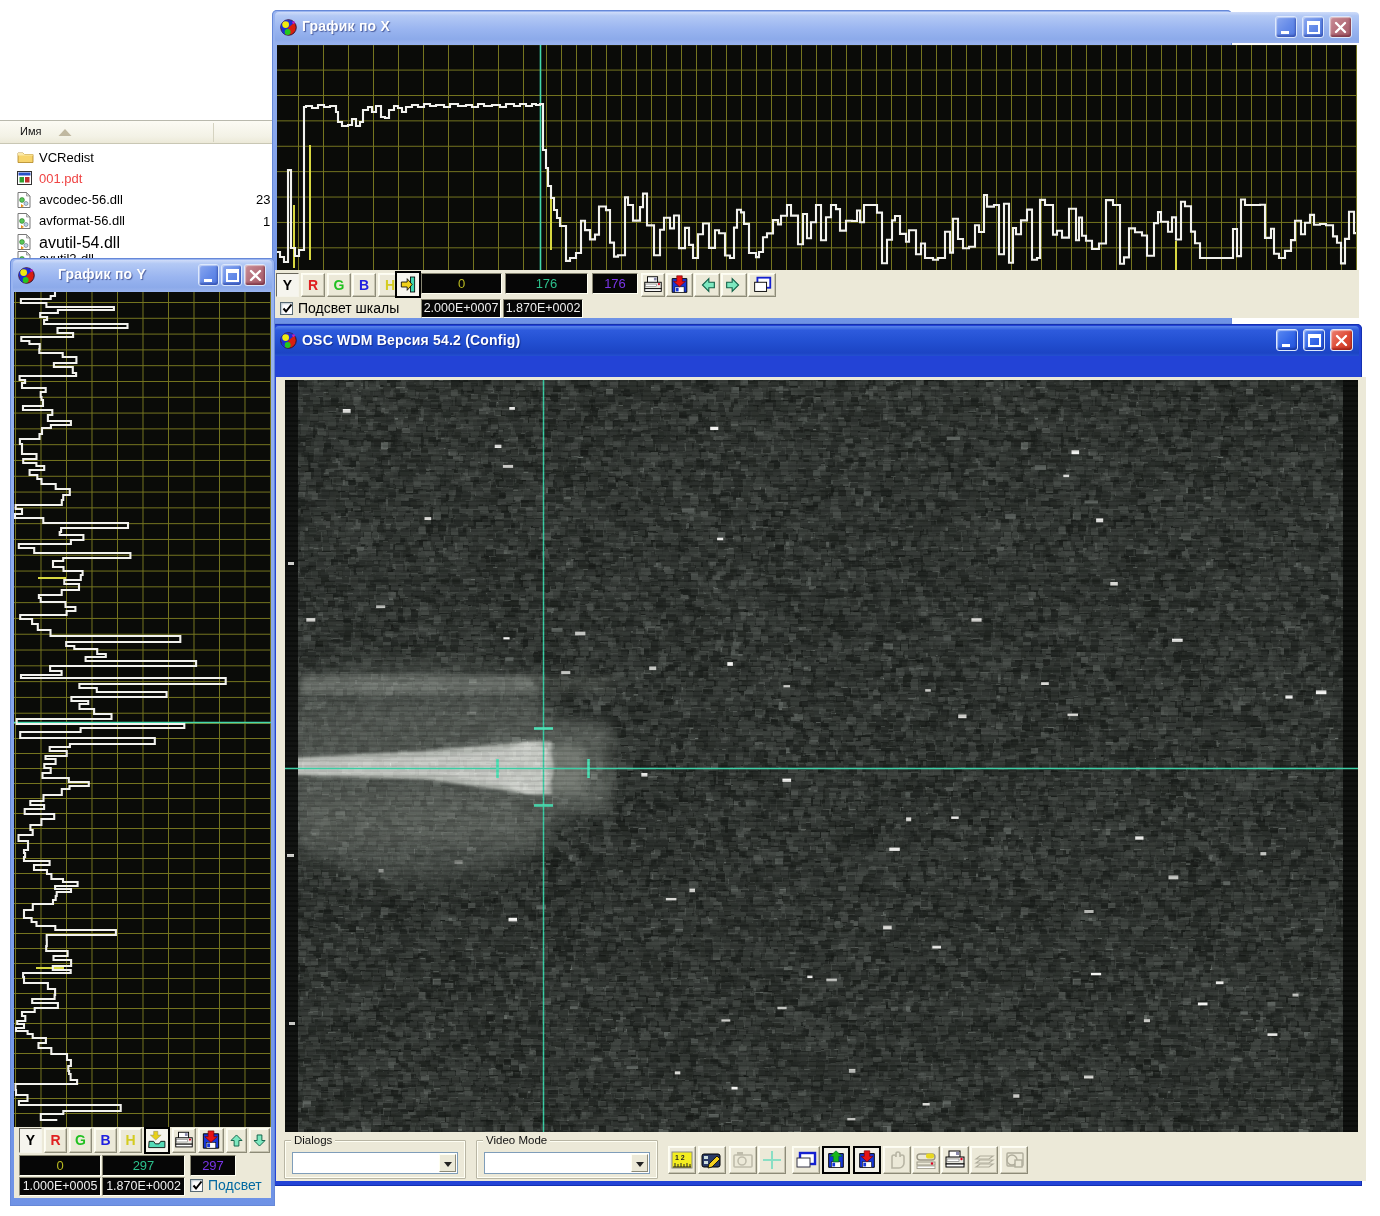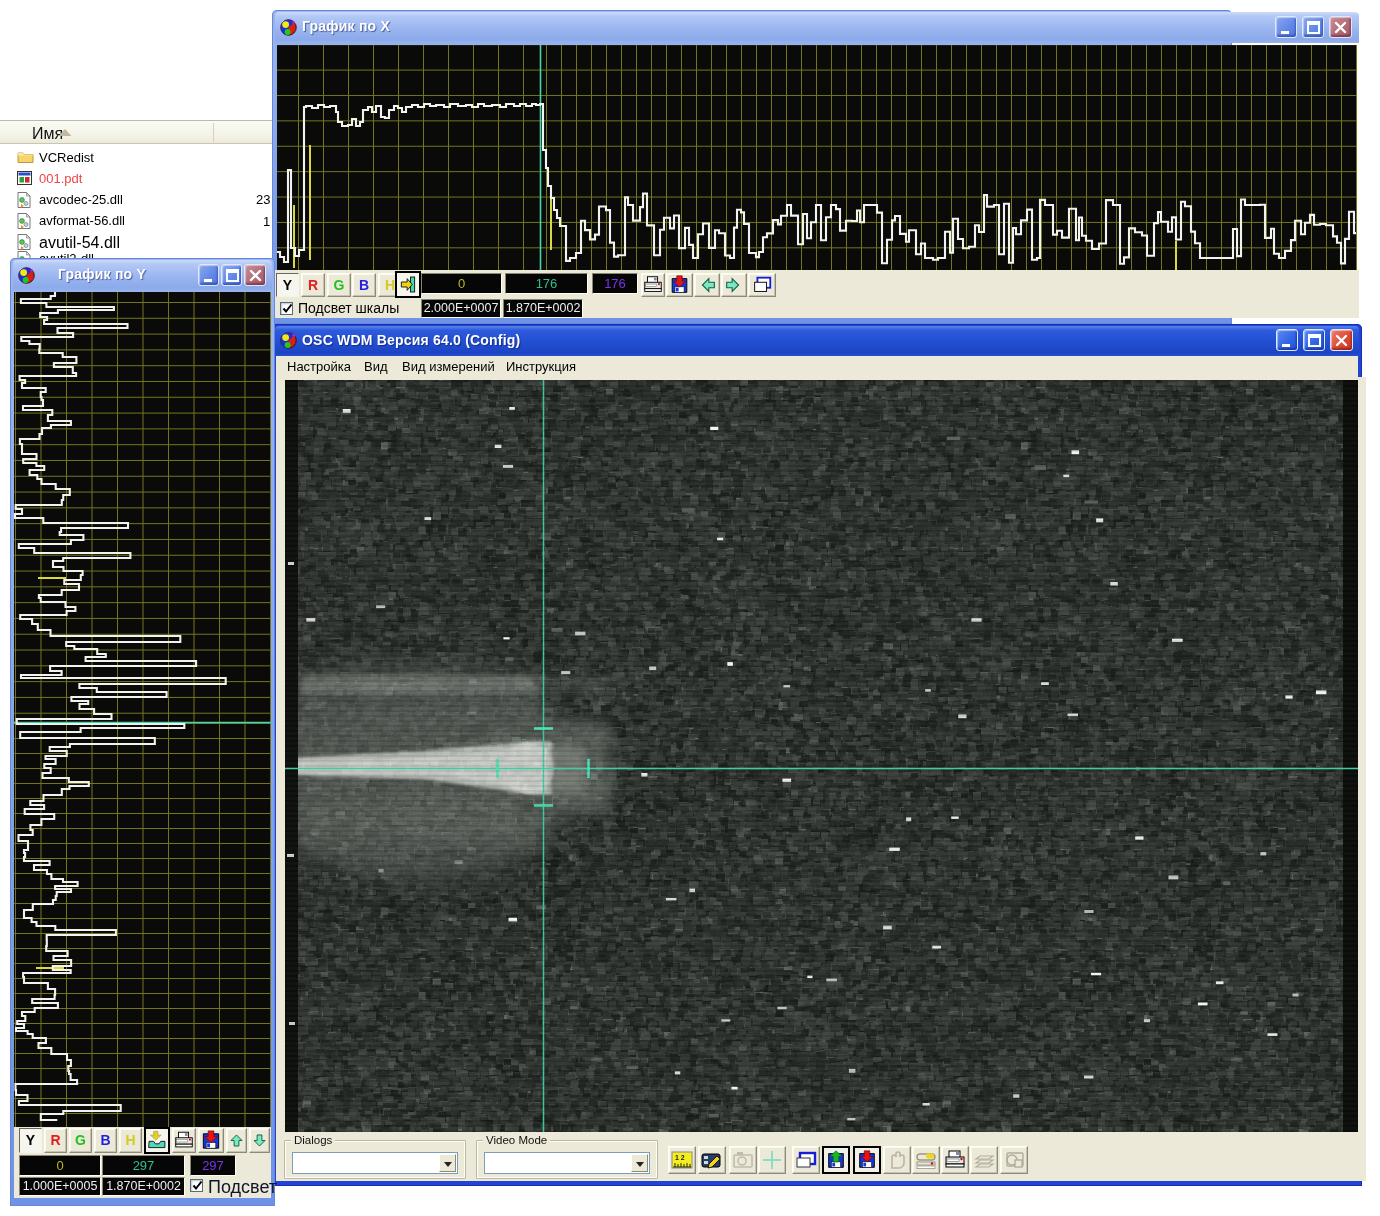--- a/index.html
+++ b/index.html
@@ -22,21 +22,21 @@
 .combo{position:absolute;background:#fff;border:1px solid #7f9db9;height:22px}
 .cArr{position:absolute;right:1px;top:1px;bottom:1px;width:17px;background:#ece9d8;border:1px solid;border-color:#fffff2 #8d8b78 #8d8b78 #fffff2}
 .cArr:after{content:"";position:absolute;left:4px;top:7px;border:4px solid transparent;border-top:5px solid #222}
 .grp{position:absolute;border:1px solid #cdcaB8;border-radius:1px;box-shadow:1px 1px 0 #fffff4 inset, -1px -1px 0 #fffff4 inset;border-color:#b9b6a4}
 .grpL{position:absolute;top:-7px;left:6px;background:#ece9d8;padding:0 3px;font-size:11.5px;color:#111;line-height:13px}
 </style></head>
 <body>
 <div class="abs" style="left:0;top:0;width:272px;height:258px;background:#fff;overflow:hidden">
     <div class="abs" style="left:0;top:120px;width:272px;height:1px;background:#b9b9ad"></div>
     <div class="abs" style="left:0;top:121px;width:272px;height:23px;background:linear-gradient(180deg,#fcfbf4 0%,#f3f2e6 70%,#ece9d8 100%);border-bottom:1px solid #c9c7b4">
-      <div class="abs" style="left:32px;top:4px;font-size:16px;color:#111">Имя</div>
+      <div class="abs" style="left:20px;top:4px;font-size:11px;color:#111">Имя</div>
       <svg class="abs" style="left:58px;top:8px" width="14" height="8">
         <path d="M7,0 L13.5,7 H0.5 Z" fill="#c0b8a0"></path>
       </svg>
       <div class="abs" style="left:213px;top:2px;width:1px;height:19px;background:#d5d3c0"></div>
     </div>
     <div class="abs" style="left:17px;top:150px"><svg width="17" height="14" viewBox="0 0 17 14">
 <path d="M1,3 L1,12.5 L16,12.5 L16,4.5 L7.5,4.5 L6,3 Z" fill="#f7d46c" stroke="#b08420" stroke-width="0.8"></path>
 <path d="M1,5.5 L16,5.5 L16,4.5 L7.5,4.5 L6,3 L1,3 Z" fill="#fbe9a8" stroke="none"></path>
 </svg></div>
     <div class="abs" style="left:39px;top:150px;font-size:13px;color:#000;white-space:nowrap">VCRedist</div>
@@ -47,21 +47,21 @@
 <rect x="8" y="6" width="4.5" height="5.5" fill="#c03030"></rect>
 </svg></div>
     <div class="abs" style="left:39px;top:171px;font-size:13px;color:#ef4444;white-space:nowrap">001.pdt</div>
     <div class="abs" style="left:17px;top:192px"><svg width="14" height="16" viewBox="0 0 14 16">
 <path d="M1,0.5 h8.5 L13,4 V15.5 H1 Z" fill="#fff" stroke="#777"></path>
 <path d="M9.5,0.5 L13,4 H9.5 Z" fill="#d8d8d8" stroke="#777" stroke-width=".6"></path>
 <circle cx="5" cy="8" r="2.4" fill="#58c858" stroke="#207020" stroke-width=".6"></circle>
 <circle cx="9" cy="11.5" r="2" fill="#b8d8e8" stroke="#667" stroke-width=".6"></circle>
 <path d="M4,12 l3,2 l-3,1.4 z" fill="#e89018"></path>
 </svg></div>
-    <div class="abs" style="left:39px;top:192px;font-size:13px;color:#000;white-space:nowrap">avcodec-25.dll</div>
+    <div class="abs" style="left:39px;top:192px;font-size:13px;color:#000;white-space:nowrap">avcodec-56.dll</div>
     <div class="abs" style="left:17px;top:213px"><svg width="14" height="16" viewBox="0 0 14 16">
 <path d="M1,0.5 h8.5 L13,4 V15.5 H1 Z" fill="#fff" stroke="#777"></path>
 <path d="M9.5,0.5 L13,4 H9.5 Z" fill="#d8d8d8" stroke="#777" stroke-width=".6"></path>
 <circle cx="5" cy="8" r="2.4" fill="#58c858" stroke="#207020" stroke-width=".6"></circle>
 <circle cx="9" cy="11.5" r="2" fill="#b8d8e8" stroke="#667" stroke-width=".6"></circle>
 <path d="M4,12 l3,2 l-3,1.4 z" fill="#e89018"></path>
 </svg></div>
     <div class="abs" style="left:39px;top:213px;font-size:13px;color:#000;white-space:nowrap">avformat-56.dll</div>
     <div class="abs" style="left:17px;top:234px"><svg width="14" height="16" viewBox="0 0 14 16">
 <path d="M1,0.5 h8.5 L13,4 V15.5 H1 Z" fill="#fff" stroke="#777"></path>
@@ -175,44 +175,38 @@
     <div class="abs t-act" style="left:3px;top:2px;width:1084px;height:30px;border-radius:4px 4px 0 0">
 <svg class="abs" style="left:5px;top:6px" width="17" height="17" viewBox="0 0 16 16">
 <circle cx="8" cy="8" r="7.3" fill="#d81f10" stroke="#30102a" stroke-width="0.9"></circle>
 <path d="M8,0.7 A7.3,7.3 0 0 0 0.7,8 L4,13.5 L8,8 Z" fill="#1b2fd6"></path>
 <path d="M8,0.7 A7.3,7.3 0 0 1 13.5,3.2 L8,8 Z" fill="#1b2fd6"></path>
 <path d="M1.2,10 A7.3,7.3 0 0 0 4.5,14.6 L8,8 Z" fill="#1b2fd6"></path>
 <circle cx="12.8" cy="3.4" r="1.3" fill="#c020c0"></circle>
 <circle cx="5.3" cy="5.2" r="3.2" fill="#f0ea10"></circle>
 <circle cx="7.2" cy="12.2" r="2.8" fill="#22c81e"></circle>
 </svg>
-<div class="ttext" style="position:absolute;left:27px;top:6px">OSC WDM Версия 64.0 (Config)</div>
+<div class="ttext" style="position:absolute;left:27px;top:6px">OSC WDM Версия 54.2 (Config)</div>
 <div class="tbtn b-act" style="left:1001px;top:3px;width:22px">
         <svg width="22" height="22">
           <rect x="5" y="14" width="8" height="3" fill="#fff"></rect>
         </svg>
       </div>
 <div class="tbtn b-act" style="left:1028px;top:3px;width:22px">
         <svg width="22" height="22">
           <rect x="5" y="5" width="11" height="11" fill="none" stroke="#fff" stroke-width="2"></rect>
           <rect x="5" y="5" width="11" height="3" fill="#fff"></rect>
         </svg>
       </div>
 <div class="tbtn c-act" style="left:1055px;top:3px;width:23px">
         <svg width="22" height="22">
           <path d="M6,6 L15,15 M15,6 L6,15" stroke="#fff" stroke-width="2.4" stroke-linecap="round"></path>
         </svg>
       </div>
 </div>
-    <div class="abs bar" style="left:4px;top:32px;width:1082px;height:21px;font-size:13px;color:#000">
-      <span class="abs" style="left:11px;top:3px">Настройка</span>
-      <span class="abs" style="left:88px;top:3px">Вид</span>
-      <span class="abs" style="left:126px;top:3px">Вид измерений</span>
-      <span class="abs" style="left:230px;top:3px">Инструкция</span>
-    </div>
     <div class="abs bar" style="left:4px;top:53px;width:1090px;height:804px">
       <div class="abs" style="left:9px;top:3px;width:1073px;height:752px;background:#20241f;overflow:hidden">
         <svg class="abs" style="left:0;top:0" width="1073" height="752">
 <defs>
 <filter id="nz" x="0" y="0" width="100%" height="100%" color-interpolation-filters="sRGB">
 <feTurbulence type="fractalNoise" baseFrequency="0.40 0.55" numOctaves="1" seed="7"></feTurbulence>
 <feColorMatrix type="saturate" values="0"></feColorMatrix>
 <feMorphology operator="erode" radius="2 2"></feMorphology>
               <feMorphology operator="dilate" radius="3 2"></feMorphology>
 <feComponentTransfer>
@@ -539,14 +533,14 @@
       <div class="lcd" style="left:5px;top:28px;width:82px;height:21px;color:#b8b820;line-height:19px">0</div>
       <div class="lcd" style="left:88px;top:28px;width:83px;height:21px;color:#2cc08c;line-height:19px">297</div>
       <div class="lcd" style="left:176px;top:28px;width:46px;height:21px;color:#7a35e8;line-height:19px">297</div>
       <div class="lcd" style="left:5px;top:50px;width:82px;height:19px;color:#eee;font-size:12.5px;line-height:16px">1.000E+0005</div>
       <div class="lcd" style="left:88px;top:50px;width:83px;height:19px;color:#eee;font-size:12.5px;line-height:16px">1.870E+0002</div>
       <div class="cbx" style="left:176px;top:52px">
         <svg width="13" height="13">
           <path d="M2.5,6.5 L5,9.5 L10.5,2.5" stroke="#000" stroke-width="2" fill="none"></path>
         </svg>
       </div>
-      <div class="abs" style="left:194px;top:50px;font-size:18px;color:#0f172a">Подсвет</div>
+      <div class="abs" style="left:194px;top:50px;font-size:14px;color:#0369a1">Подсвет</div>
     </div>
   </div>
 </body></html>

